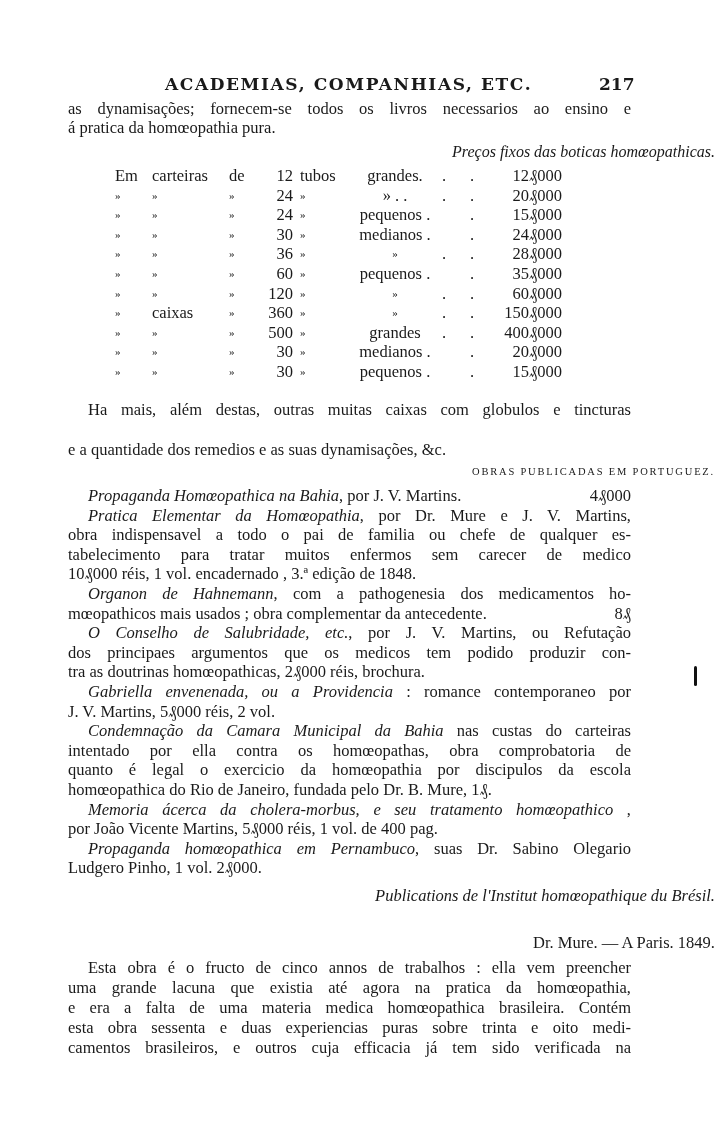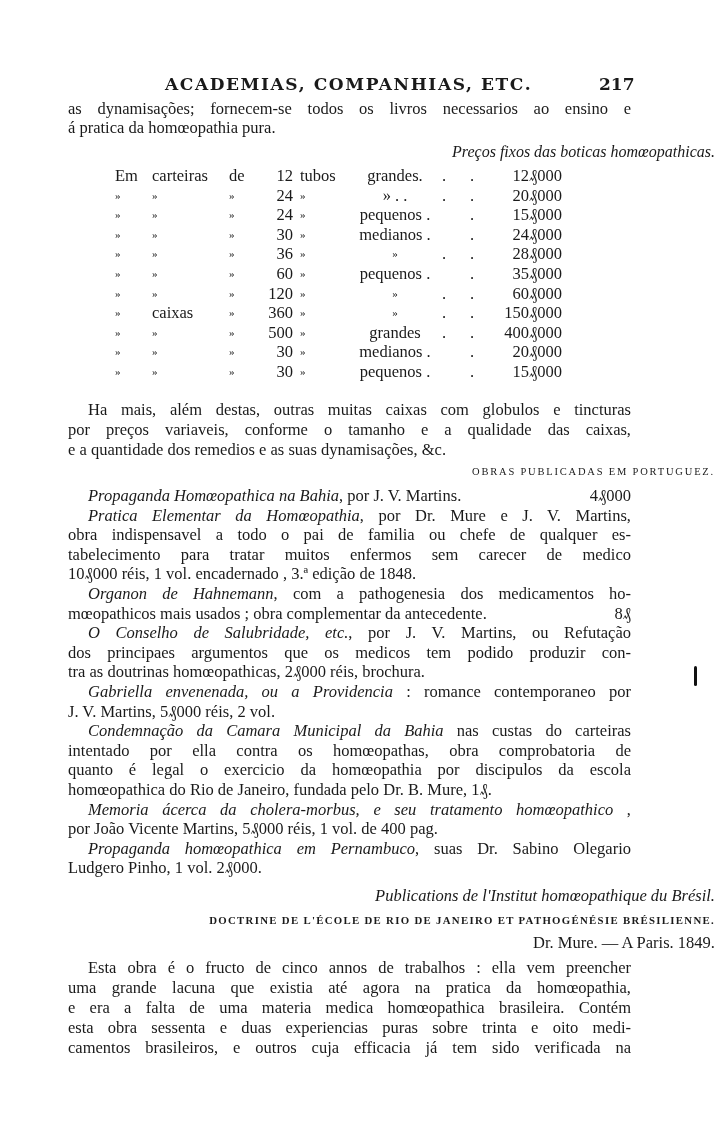--- a/index.html
+++ b/index.html
@@ -165,21 +165,20 @@
         <span class="c-num">30</span>
         <span class="c-tub ditto">»</span>
         <span class="c-size">pequenos .</span>
         <span class="c-d1"></span>
         <span class="c-d2">.</span>
         <span class="c-price">15₰000</span>
       </div>
     </div>
 
   <div class="line indent" style="top:400px;">Ha mais, além destas, outras muitas caixas com globulos e tincturas</div>
-  <div class="line" style="top:420px;">por preços variaveis, conforme o tamanho e a qualidade das caixas,</div>
   <div class="line last" style="top:440px;">e a quantidade dos remedios e as suas dynamisações, &amp;c.</div>
 
   <div class="center smallcaps-head" style="top:466px;">OBRAS PUBLICADAS EM PORTUGUEZ.</div>
 
   <div id="works">
       <div class="line indent last" style="top: 486px; text-align-last: left;"><span class="italic">Propaganda Homœopathica na Bahia</span><span>, por J. V. Martins.</span><span style="position: absolute; right: 0px;">4₰000</span></div>
       <div class="line indent" style="top: 505.6px;"><span class="italic">Pratica Elementar da Homœopathia</span><span>, por Dr. Mure e J. V. Martins,</span></div>
       <div class="line" style="top: 525.2px;"><span>obra indispensavel a todo o pai de familia ou chefe de qualquer es-</span></div>
       <div class="line" style="top: 544.8px;"><span>tabelecimento para tratar muitos enfermos sem carecer de medico</span></div>
       <div class="line last" style="top: 564.4px;"><span>10₰000 réis, 1 vol. encadernado , 3.ª edição de 1848.</span></div>
@@ -194,21 +193,20 @@
       <div class="line" style="top: 740.8px;"><span>intentado por ella contra os homœopathas, obra comprobatoria de</span></div>
       <div class="line" style="top: 760.4px;"><span>quanto é legal o exercicio da homœopathia por discipulos da escola</span></div>
       <div class="line last" style="top: 780px;"><span>homœopathica do Rio de Janeiro, fundada pelo Dr. B. Mure, 1₰.</span></div>
       <div class="line indent" style="top: 799.6px;"><span class="italic">Memoria ácerca da cholera-morbus, e seu tratamento homœopathico</span><span> ,</span></div>
       <div class="line last" style="top: 819.2px;"><span>por João Vicente Martins, 5₰000 réis, 1 vol. de 400 pag.</span></div>
       <div class="line indent" style="top: 838.8px;"><span class="italic">Propaganda homœopathica em Pernambuco</span><span>, suas Dr. Sabino Olegario</span></div>
       <div class="line last" style="top: 858.4px;"><span>Ludgero Pinho, 1 vol. 2₰000.</span></div>
     </div>
 
   <div class="center italic" style="top:886px; font-size:16.5px;">Publications de l'Institut homœopathique du Brésil.</div>
-  <div class="center smallcaps-bold" style="top:914px;">DOCTRINE DE L'ÉCOLE DE RIO DE JANEIRO ET PATHOGÉNÉSIE BRÉSILIENNE.</div>
   <div class="center" style="top:933px; font-size:16.5px;">Dr. Mure. — A Paris. 1849.</div>
 
   <div class="line indent" style="top:958px;">Esta obra é o fructo de cinco annos de trabalhos : ella vem preencher</div>
   <div class="line" style="top:978px;">uma grande lacuna que existia até agora na pratica da homœopathia,</div>
   <div class="line" style="top:998px;">e era a falta de uma materia medica homœopathica brasileira. Contém</div>
   <div class="line" style="top:1018px;">esta obra sessenta e duas experiencias puras sobre trinta e oito medi-</div>
   <div class="line" style="top:1038px;">camentos brasileiros, e outros cuja efficacia já tem sido verificada na</div>
 
   <div class="margin-mark"></div>
 </div>

